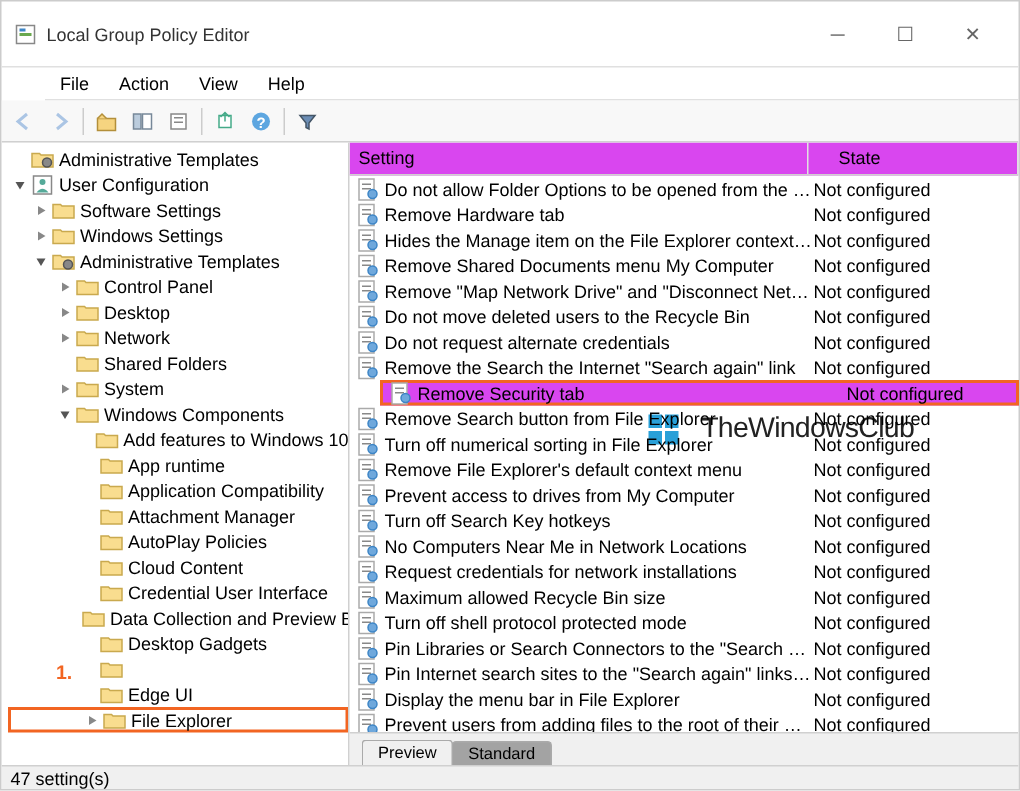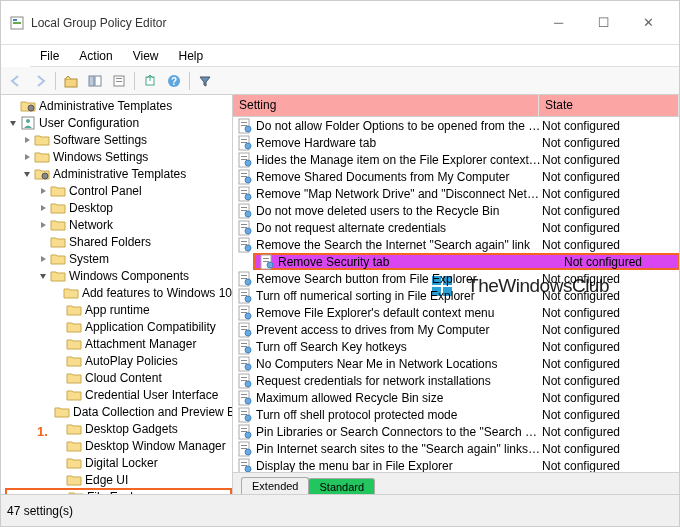--- a/index.html
+++ b/index.html
@@ -19,35 +19,35 @@
 .tree-node { display: flex; align-items: center; height: 17px; white-space: nowrap; position: relative; }
 .tree-arrow { width: 12px; height: 12px; display: inline-flex; align-items: center; justify-content: center; margin-right: 1px; color: #555; }
 .tree-icon { width: 16px; height: 16px; margin-right: 3px; flex-shrink: 0; }
 .tree-label { font-size: 12px; }
 .depth0 { padding-left: 2px; }
 .depth1 { padding-left: 16px; }
 .depth2 { padding-left: 32px; }
 .depth3 { padding-left: 48px; }
 .highlight-orange { border: 2px solid #f26522; }
 .list-pane { flex: 1; display: flex; flex-direction: column; overflow: hidden; }
-.list-header { height: 22px; display: flex; border-bottom: 1px solid #d0d0d0; background: #fca5a5; }
+.list-header { height: 22px; display: flex; border-bottom: 1px solid #d0d0d0; background: #d946ef; gap: 14px; }
 .list-header .col { padding: 3px 6px; border-right: 1px solid #e0e0e0; font-size: 12px; }
 .col-setting { width: 306px; }
 .col-state { flex: 1; }
 .list-body { flex: 1; overflow: auto; position: relative; }
 .list-row { height: 17px; display: flex; align-items: center; padding-left: 4px; white-space: nowrap; position: relative; z-index: 2; }
 .list-row.selected { background: #d946ef; margin-left: 20px; }
 .row-icon { width: 16px; height: 16px; margin-right: 3px; flex-shrink: 0; }
 .row-setting { width: 286px; overflow: hidden; text-overflow: ellipsis; font-size: 12px; }
 .row-state { font-size: 12px; }
 .step-num { position: absolute; color: #f26522; font-weight: bold; font-size: 13px; z-index: 10; }
 .tabs-bar { height: 22px; display: flex; align-items: flex-end; padding-left: 8px; border-top: 1px solid #d0d0d0; background: #f0f0f0; gap: 0; }
 .tab { padding: 2px 10px; border: 1px solid #aaa; border-bottom: none; border-radius: 3px 3px 0 0; font-size: 11px; background: #f0f0f0; margin-right: -1px; }
-.tab.active { background: #22c55e; font-weight: normal; position: relative; top: 1px; }
-.statusbar { height: 32px; border-top: 1px solid #d0d0d0; display: flex; align-items: center; padding: 0 6px; font-size: 12px; background: #f0f0f0; }
+.tab.active { background: #a3a3a3; font-weight: normal; position: relative; top: 1px; }
+.statusbar { height: 16px; border-top: 1px solid #d0d0d0; display: flex; align-items: center; padding: 0 6px; font-size: 12px; background: #f0f0f0; }
 .watermark { position: absolute; right: 70px; top: 158px; z-index: 1; pointer-events: none; display: flex; align-items: center; gap: 14px; }
 .watermark .wmtext { font-family: "Segoe UI", sans-serif; font-size: 19px; color: #222; letter-spacing: -0.5px; }
 svg { display: block; }
 </style>
 </head>
 <body>
 
 <div class="titlebar">
   <span class="icon">
     <svg width="16" height="16" viewBox="0 0 16 16">
@@ -345,30 +345,20 @@
         </span>
         <span class="tree-label">Desktop Gadgets</span>
       </div>
       <div class="tree-node depth3">
         <span class="tree-arrow"></span>
         <span class="tree-icon">
           <svg width="16" height="16" viewBox="0 0 16 16">
             <path d="M1 4 L6 4 L7 5 L15 5 L15 13 L1 13 Z" fill="#f9dd8f" stroke="#c9a94e"></path>
           </svg>
         </span>
-        <span class="tree-label">Desktop Window Manager</span>
-      </div>
-      <div class="tree-node depth3">
-        <span class="tree-arrow"></span>
-        <span class="tree-icon">
-          <svg width="16" height="16" viewBox="0 0 16 16">
-            <path d="M1 4 L6 4 L7 5 L15 5 L15 13 L1 13 Z" fill="#f9dd8f" stroke="#c9a94e"></path>
-          </svg>
-        </span>
-        <span class="tree-label">Digital Locker</span>
       </div>
       <div class="tree-node depth3">
         <span class="tree-arrow"></span>
         <span class="tree-icon">
           <svg width="16" height="16" viewBox="0 0 16 16">
             <path d="M1 4 L6 4 L7 5 L15 5 L15 13 L1 13 Z" fill="#f9dd8f" stroke="#c9a94e"></path>
           </svg>
         </span>
         <span class="tree-label">Edge UI</span>
       </div>
@@ -441,21 +431,21 @@
         </div>
         <div class="list-row">
           <span class="row-icon">
             <svg width="16" height="16" viewBox="0 0 16 16">
               <rect x="2" y="1" width="10" height="14" fill="#fff" stroke="#aaa"></rect>
               <rect x="4" y="4" width="6" height="1" fill="#888"></rect>
               <rect x="4" y="7" width="6" height="1" fill="#888"></rect>
               <circle cx="11" cy="11" r="3" fill="#6fa8dc" stroke="#3d85c6"></circle>
             </svg>
           </span>
-          <span class="row-setting">Remove Shared Documents from My Computer</span>
+          <span class="row-setting">Remove Shared Documents menu My Computer</span>
           <span class="row-state">Not configured</span>
         </div>
         <div class="list-row">
           <span class="row-icon">
             <svg width="16" height="16" viewBox="0 0 16 16">
               <rect x="2" y="1" width="10" height="14" fill="#fff" stroke="#aaa"></rect>
               <rect x="4" y="4" width="6" height="1" fill="#888"></rect>
               <rect x="4" y="7" width="6" height="1" fill="#888"></rect>
               <circle cx="11" cy="11" r="3" fill="#6fa8dc" stroke="#3d85c6"></circle>
             </svg>
@@ -674,21 +664,21 @@
               <rect x="4" y="4" width="6" height="1" fill="#888"></rect>
               <rect x="4" y="7" width="6" height="1" fill="#888"></rect>
               <circle cx="11" cy="11" r="3" fill="#6fa8dc" stroke="#3d85c6"></circle>
             </svg>
           </span>
           <span class="row-setting">Turn off common control and window animations</span>
           <span class="row-state">Not configured</span>
         </div>
       </div>
     <div class="tabs-bar">
-      <div class="tab">Extended</div>
+      <div class="tab">Preview</div>
       <div class="tab active">Standard</div>
     </div>
   </div>
 </div>
 
 <div class="statusbar">
   <span>47 setting(s)</span>
 </div>
 
 </body></html>

